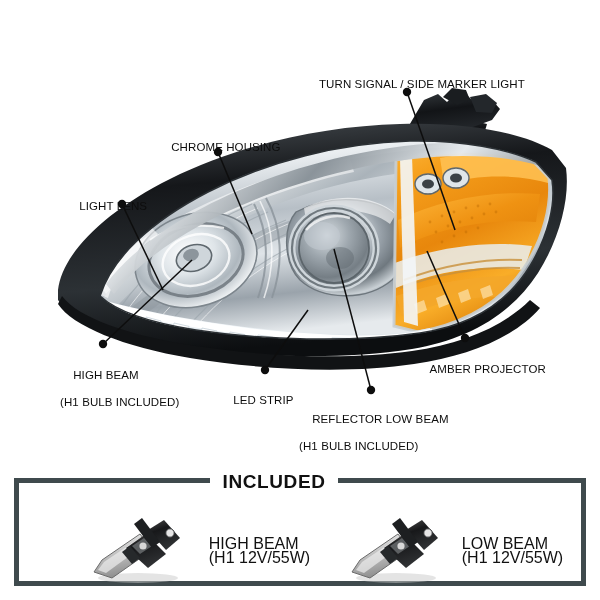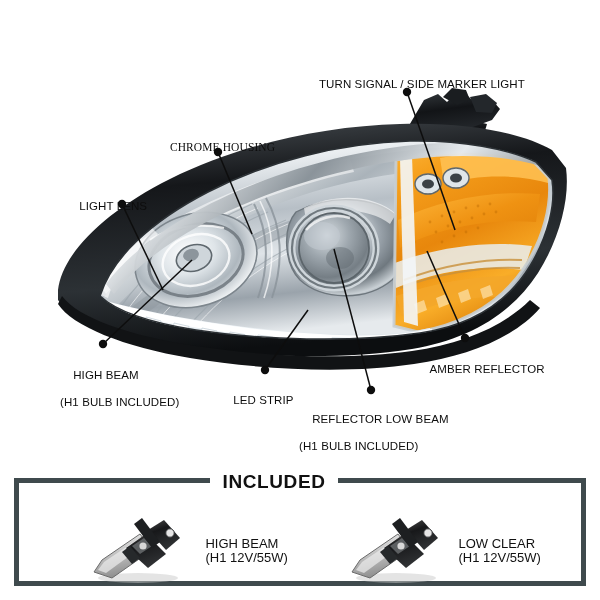--- a/index.html
+++ b/index.html
@@ -43,21 +43,21 @@
     letter-spacing:0.6px;
     color:#111;
     background:transparent;
   }
   #included-title span{
     background:#ffffff;
     padding:0 13px;
   }
   .bulb-label{
     position:absolute;
-    font-size:13px;
+    font-size:16px;
     line-height:14px;
     color:#111;
     white-space:pre;
   }
   svg{display:block;}
 </style>
 </head>
 <body>
 
 <div id="stage">
@@ -359,21 +359,21 @@
       <circle cx="265" cy="362" r="4.2"></circle>
       <circle cx="371" cy="382" r="4.2"></circle>
       <circle cx="465" cy="330" r="4.2"></circle>
     </g>
   </svg>
 
   <div class="lbl" style="left:306px; top:56px;">
     <span>TURN SIGNAL / SIDE MARKER LIGHT</span>
   </div>
 
-  <div class="lbl" style="left:158px; top:119px;font-family:Liberation Serif, serif;">
+  <div class="lbl" style="left:158px; top:119px;">
     <span>CHROME HOUSING</span>
   </div>
 
   <div class="lbl" style="left:66px; top:178px;">
     <span>LIGHT LENS</span>
   </div>
 
   <div class="lbl" style="left:60px; top:347px;">
     <span>HIGH BEAM</span>
     <span class="l2">(H1 BULB INCLUDED)</span>
@@ -382,21 +382,21 @@
   <div class="lbl" style="left:220px; top:372px;text-align:right;">
     <span>LED STRIP</span>
   </div>
 
   <div class="lbl" style="left:299px; top:391px;">
     <span>REFLECTOR LOW BEAM</span>
     <span class="l2">(H1 BULB INCLUDED)</span>
   </div>
 
   <div class="lbl" style="left:417px; top:341px;">
-    <span>AMBER REFLECTOR</span>
+    <span>AMBER PROJECTOR</span>
   </div>
 
   <div id="included-panel"></div>
   <div id="included-title">
     <span>INCLUDED</span>
   </div>
 
   <svg width="120" height="80" viewBox="0 0 120 80" style="position:absolute;left:82px;top:498px;">
     <defs>
       <linearGradient id="gGlass" x1="0" y1="0" x2="0.3" y2="1">
@@ -436,17 +436,17 @@
     <path d="M16,64 L22,56 L56,33 L61,40 L24,67 Z" fill="#ededed" opacity="0.7"></path>
     <path d="M44,42 L64,28 L84,48 L66,62 Z" fill="url(#gBase)"></path>
     <path d="M50,40 L62,32 L70,40 L58,48 Z" fill="#6d7073" opacity="0.8"></path>
     <circle cx="61" cy="40" r="3.6" fill="#d8d8d8"></circle>
     <path d="M66,24 L82,14 L98,32 L84,44 Z" fill="url(#gBase)"></path>
     <circle cx="88" cy="27" r="4.2" fill="#e6e6e6" stroke="#3a3c3e" stroke-width="1"></circle>
     <path d="M52,18 L60,12 L78,36 L70,42 Z" fill="#1d1f21"></path>
     <path d="M40,46 L48,40 L58,52 L50,58 Z" fill="#26292b"></path>
   </svg>
   <div class="bulb-label" style="left:444px; top:515px;">
-    <span>LOW CLEAR</span>
+    <span>LOW BEAM</span>
     <span class="l2">(H1 12V/55W)</span>
   </div>
 
 </div>
 
 </body></html>

